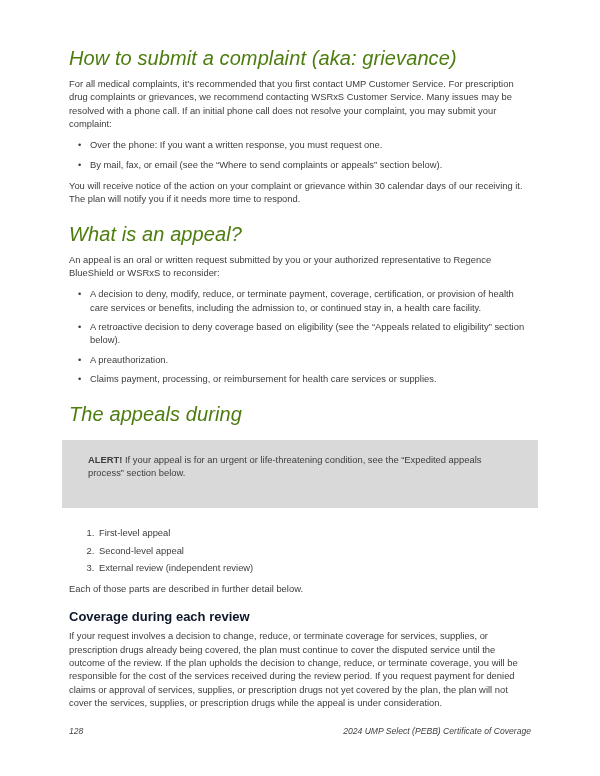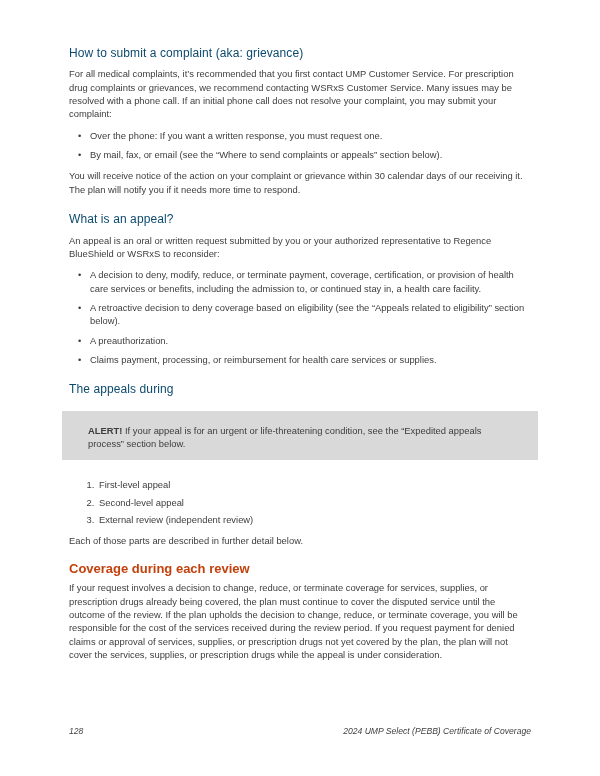--- a/index.html
+++ b/index.html
@@ -18,32 +18,33 @@
   .content {
     position: absolute;
     top: 46px;
     left: 69px;
     right: 69px;
     color: #3d3d3d;
     font-size: 9.4px;
     line-height: 1.42;
   }
   h1 {
-    font-size: 12px;
+    font-size: 20px;
     font-weight: 300;
-    color: #0c4a6e;
+    color: #4d7c0f;
     letter-spacing: 0.1px;
     margin: 16px 0 7px 0;
     line-height: 1.2;
+    font-style: italic;
   }
   h1.first { margin-top: 0; }
   h2 {
     font-size: 13px;
     font-weight: 700;
-    color: #c2410c;
+    color: #0f172a;
     margin: 13px 0 5px 0;
     line-height: 1.2;
   }
   p { margin: 0 0 8px 0; }
   ul.bullets {
     margin: 2px 0 8px 0;
     padding-left: 13px;
     list-style: none;
   }
   ul.bullets li {
@@ -61,21 +62,21 @@
     margin: 2px 0 8px 0;
     padding-left: 28px;
   }
   ol.steps li {
     margin-bottom: 4px;
     padding-left: 2px;
   }
   .alert-box {
     background: #d9d9d9;
     margin: 14px -7px 18px -7px;
-    padding: 13px 26px 10px 26px;
+    padding: 13px 26px 29px 26px;
   }
   .alert-box p { margin: 0; }
   .footer {
     position: absolute;
     left: 69px;
     right: 69px;
     bottom: 40px;
     display: flex;
     justify-content: space-between;
     align-items: baseline;

